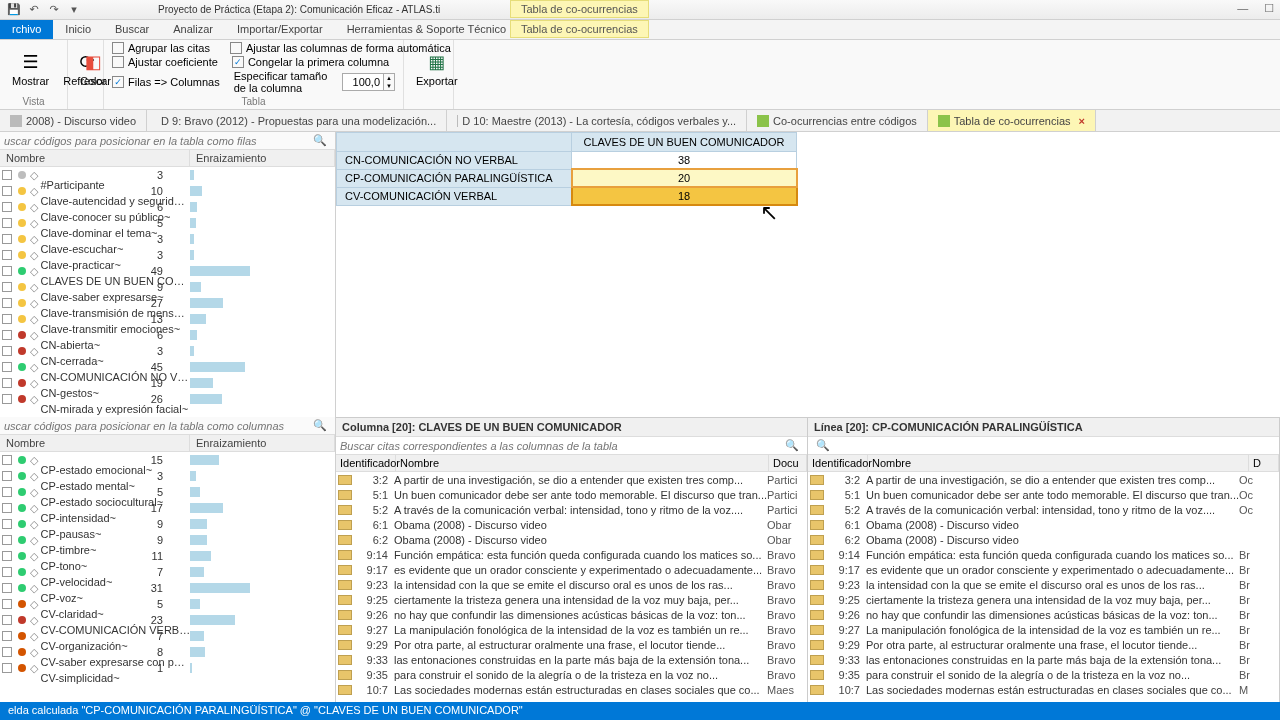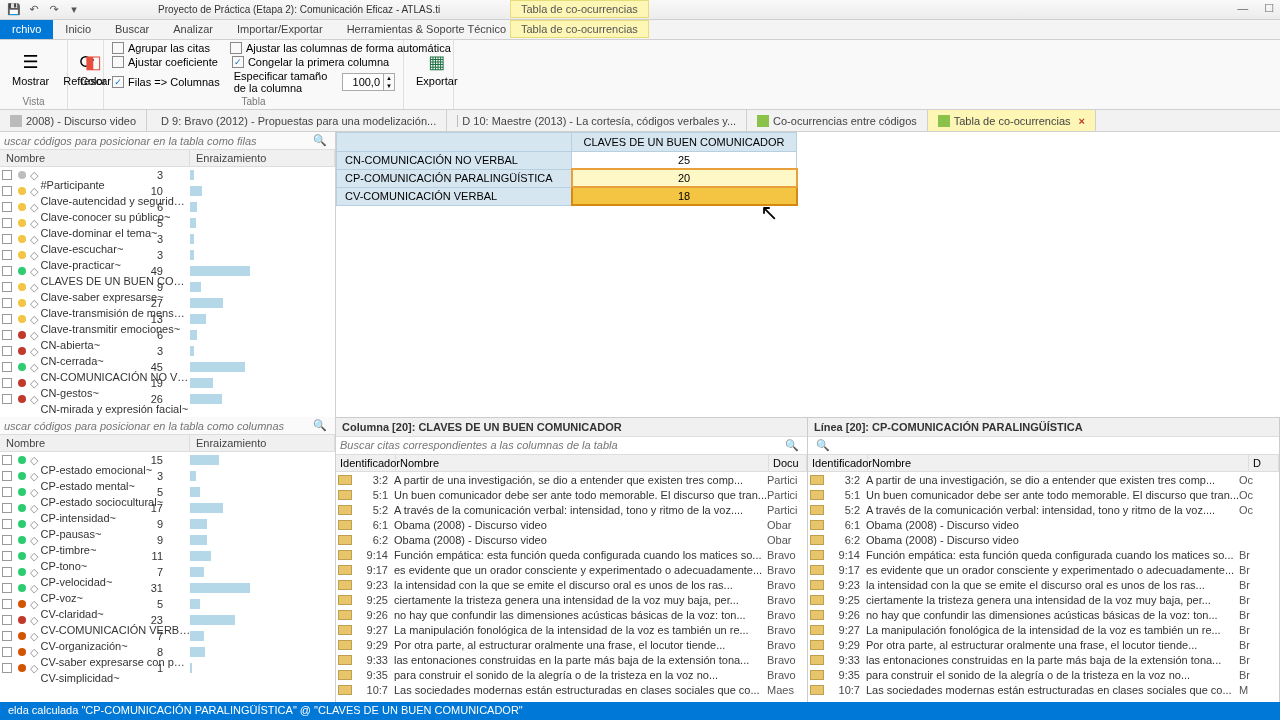--- a/index.html
+++ b/index.html
@@ -68,21 +68,21 @@
 .co-table .rowlabel { background: #d6e6f0; width: 235px; }
 .co-table .val { width: 225px; text-align: center; position: relative; }
 .co-table .val.sel1 { background: #fdf8c5; border: 2px solid #e8a03d; }
 .co-table .val.sel2 { background: #f4c542; border: 2px solid #d68910; }
 .cursor { position: absolute; left: 760px; top: 200px; font-size: 22px; z-index: 50; pointer-events: none; }
 
 
 .lower { display: flex; flex: 1; border-top: 1px solid #ccc; }
 .lower-pane { flex: 1; display: flex; flex-direction: column; border-right: 1px solid #ccc; overflow: hidden; }
 .lp-title { background: #f0f0f0; padding: 3px 6px; font-weight: bold; font-size: 11px; color: #333; border-bottom: 1px solid #ddd; }
-.lp-search { display: flex; align-items: flex-start; padding: 2px 4px; border-bottom: 1px solid #ddd; }
+.lp-search { display: flex; align-items: center; padding: 2px 4px; border-bottom: 1px solid #ddd; }
 .lp-search input { flex: 1; border: none; font-style: italic; color: #999; outline: none; }
 .lp-hdr { display: flex; background: #f0f0f0; border-bottom: 1px solid #ddd; }
 .lp-hdr > div { padding: 2px 4px; border-right: 1px solid #ddd; font-size: 11px; }
 .lp-rows { flex: 1; overflow-y: auto; }
 .lp-row { display: flex; align-items: center; height: 15px; padding: 0 2px; font-size: 11px; color: #333; }
 .lp-row .qico { width: 14px; height: 10px; background: #e8c56a; border: 1px solid #bfa050; margin-right: 4px; }
 .lp-row .id { width: 38px; text-align: right; padding-right: 6px; color: #444; }
 .lp-row .nm { flex: 1; overflow: hidden; white-space: nowrap; text-overflow: ellipsis; }
 .lp-row .doc { width: 38px; overflow: hidden; white-space: nowrap; color: #555; }
 
@@ -535,21 +535,21 @@
       <table class="co-table">
         <tbody>
             <tr>
               <th style="width:235px"></th>
               <th style="width:225px">CLAVES DE UN BUEN COMUNICADOR</th>
             </tr>
         </tbody>
           <tbody id="co-body">
             <tr>
               <td class="rowlabel">CN-COMUNICACIÓN NO VERBAL</td>
-   <td class="val ">25</td>
+   <td class="val ">38</td>
             </tr>
             <tr>
               <td class="rowlabel">CP-COMUNICACIÓN PARALINGÜÍSTICA</td>
    <td class="val sel1">20</td>
             </tr>
             <tr>
               <td class="rowlabel">CV-COMUNICACIÓN VERBAL</td>
    <td class="val sel2">18</td>
             </tr>
           </tbody>

